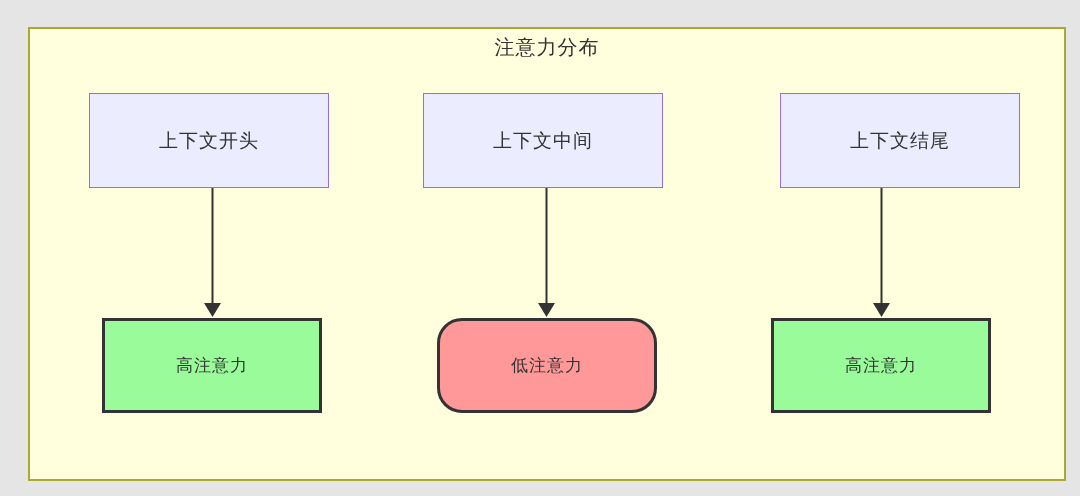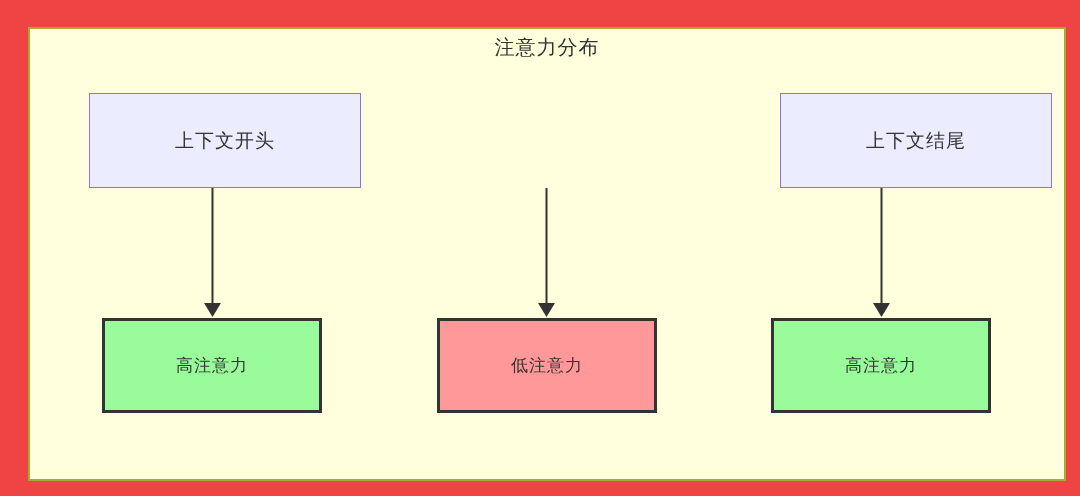--- a/index.html
+++ b/index.html
@@ -5,21 +5,21 @@
   html, body {
     margin: 0;
     padding: 0;
     background: #ffffff;
     font-family: "DejaVu Sans", "Liberation Sans", sans-serif;
   }
   .canvas {
     position: relative;
     width: 1080px;
     height: 496px;
-    background: #ef4444;
+    background: #e5e5e5;
     overflow: hidden;
   }
   .frame {
     position: absolute;
     left: 28px;
     top: 27px;
     width: 1038px;
     height: 454px;
     box-sizing: border-box;
     background: #ffffde;
@@ -38,36 +38,36 @@
   .node {
     position: absolute;
     box-sizing: border-box;
     display: flex;
     align-items: center;
     justify-content: center;
     color: #333333;
     letter-spacing: 1px;
   }
   .node-source {
-    width: 272px;
+    width: 240px;
     height: 95px;
     top: 93px;
     background: #ececff;
     border: 1.5px solid #9370db;
     font-size: 19px;
   }
   .node-result {
     width: 220px;
     height: 95px;
     top: 318px;
     border: 3px solid #333333;
     font-size: 17px;
   }
   .node-high { background: #99fb99; }
-  .node-low  { background: #ff9898; }
+  .node-low  { background: #ff9898; border-radius: 25px; }
   #src-start  { left: 89px; }
   #src-middle { left: 423px; }
   #src-end    { left: 780px; }
   #res-left   { left: 102px; }
   #res-middle { left: 437px; }
   #res-right  { left: 771px; }
   .edges {
     position: absolute;
     left: 0;
     top: 0;
@@ -89,20 +89,23 @@
 
 <div class="canvas">
 
   <div class="frame"></div>
 
   <div class="diagram-title">注意力分布</div>
 
   <div class="node node-source" id="src-start">
     <span>上下文开头</span>
   </div>
+  <div class="node node-source" id="src-middle">
+    <span>上下文中间</span>
+  </div>
   <div class="node node-source" id="src-end">
     <span>上下文结尾</span>
   </div>
 
   <svg class="edges" viewBox="0 0 1080 496" xmlns="http://www.w3.org/2000/svg">
     <g>
       <line class="edge-line" x1="212.5" y1="188" x2="212.5" y2="305"></line>
       <polygon class="edge-head" points="204,303 221,303 212.5,317"></polygon>
     </g>
     <g>

